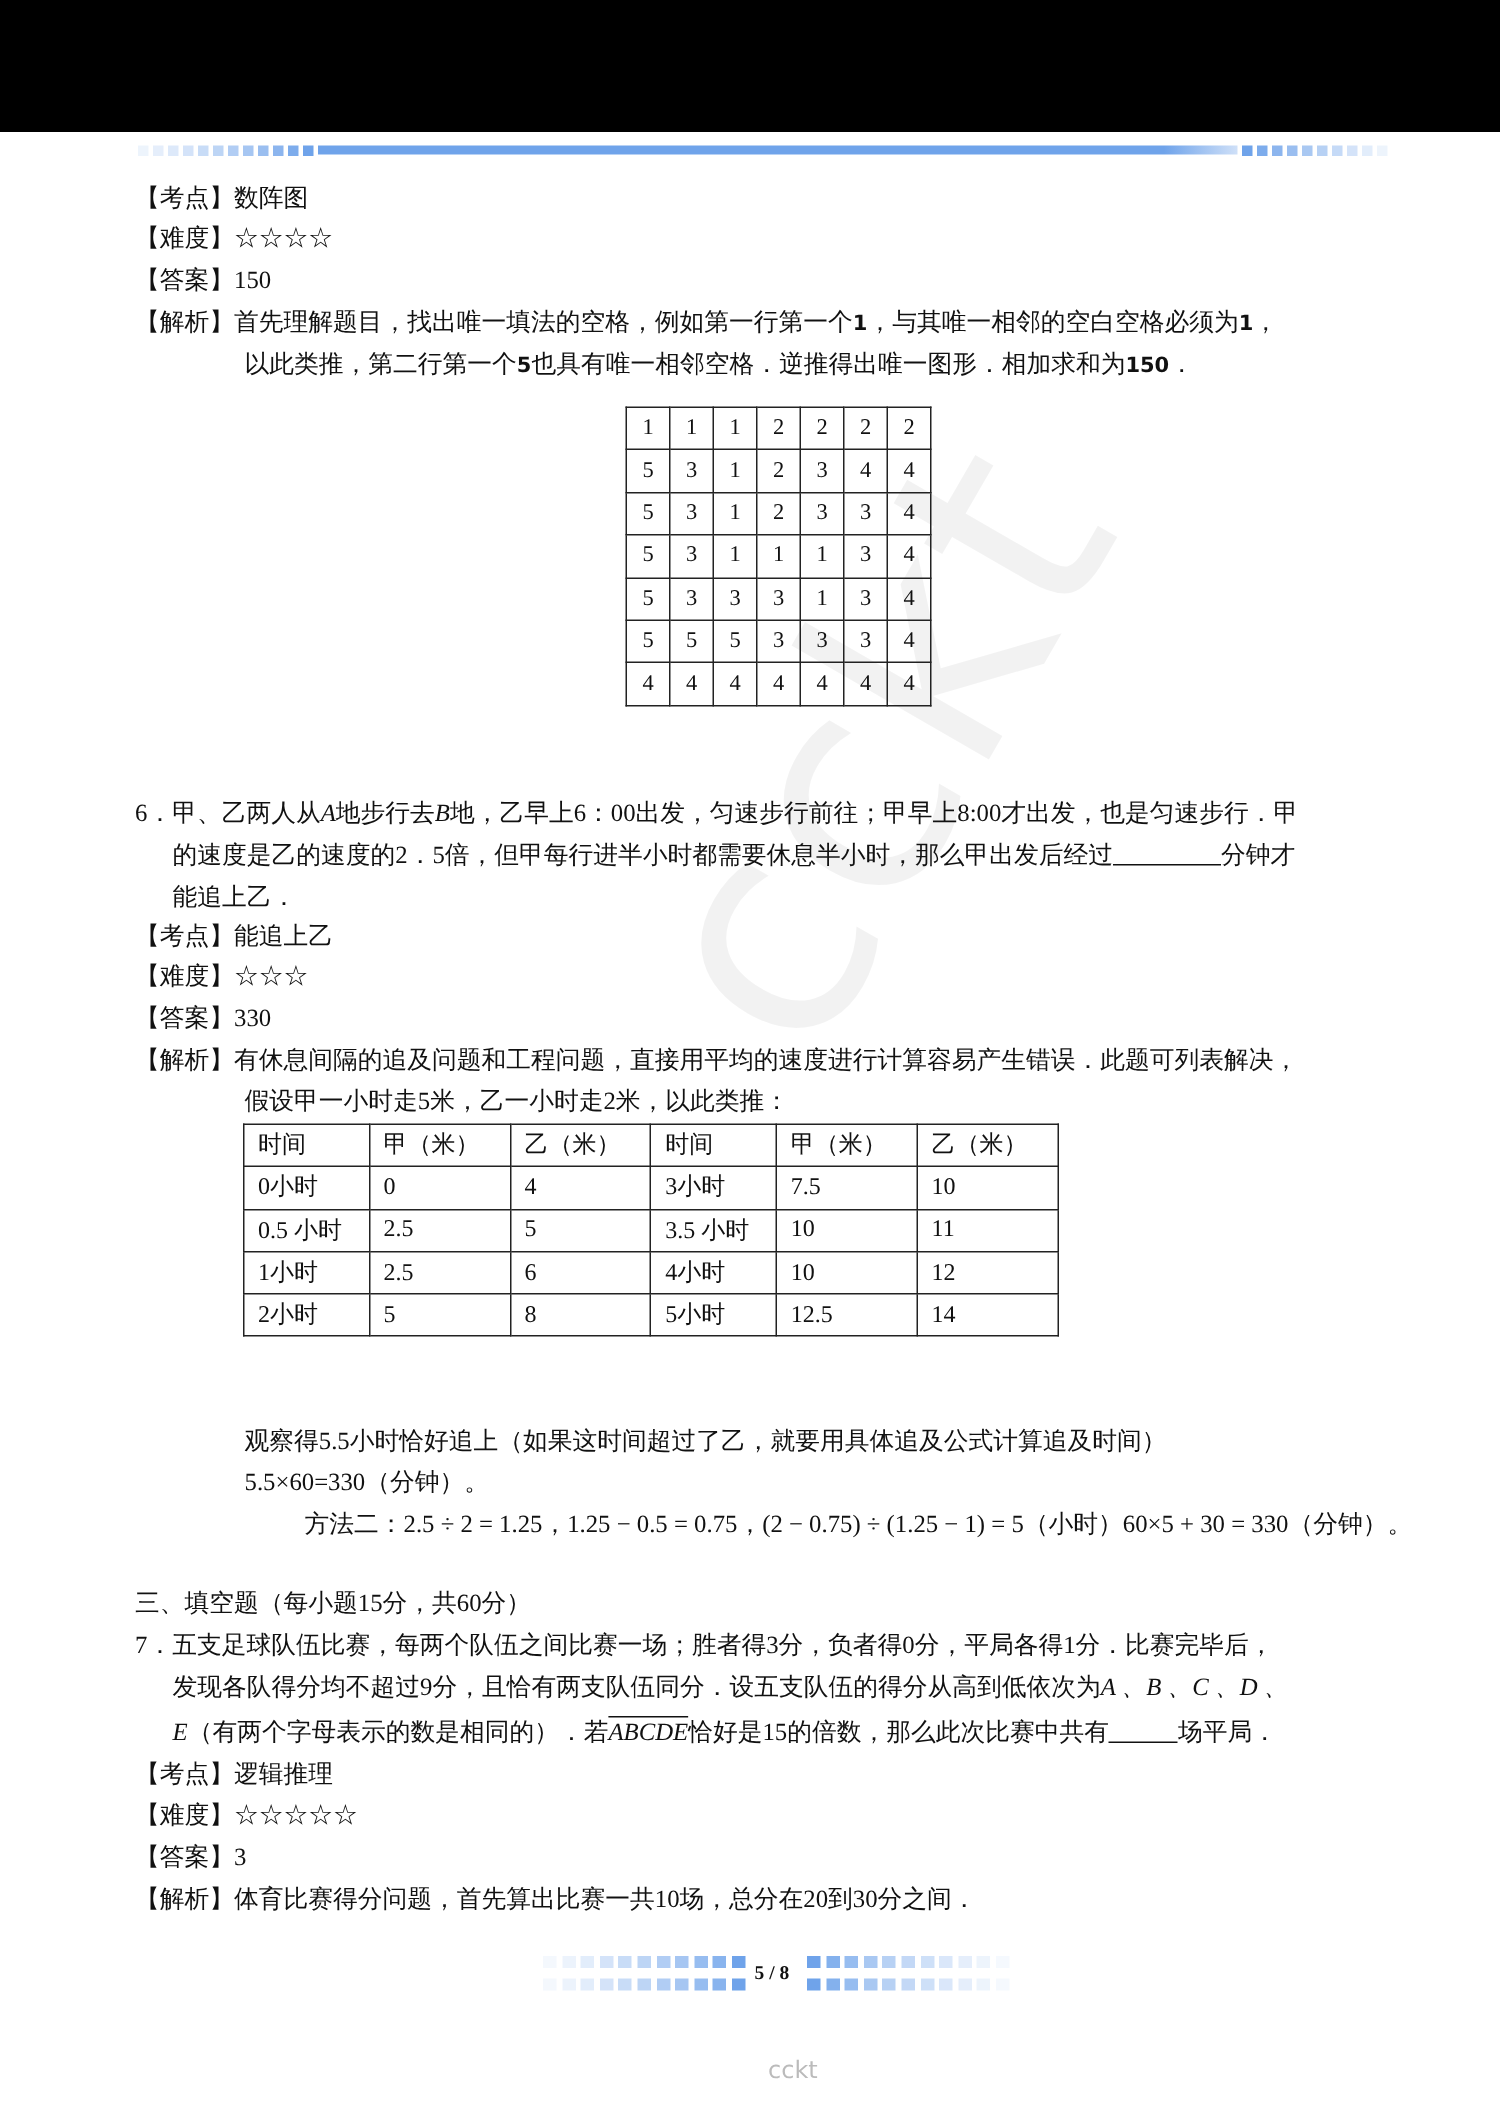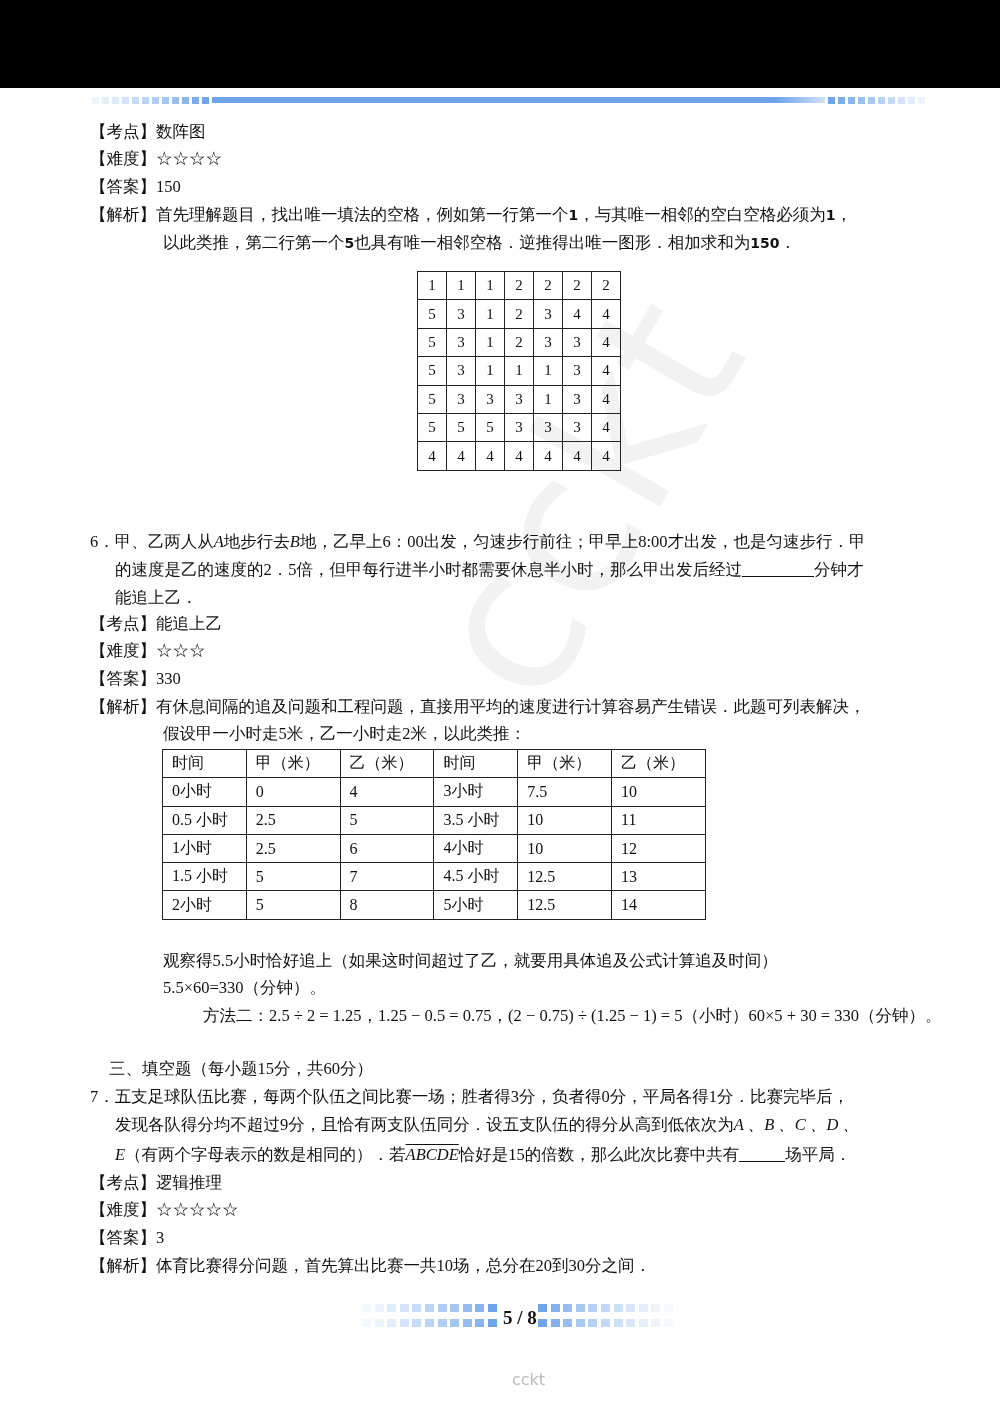--- a/index.html
+++ b/index.html
@@ -15,21 +15,21 @@
   i.it { font-style: italic; }
   .blank { display: inline-block; border-bottom: 1px solid #111; height: 16px; vertical-align: -2px; }
   table.grid { position: absolute; left: 417px; top: 271px; border-collapse: collapse; }
   table.grid td { width: 29px; height: 28.4px; border: 1.5px solid #222; text-align: center; font-size: 15px; }
   table.tbl { position: absolute; left: 162px; top: 749px; border-collapse: collapse; width: 544px; }
   table.tbl td { border: 1px solid #222; height: 28.3px; font-size: 16px; padding-left: 9px; text-align: left; }
   .watermark { position: absolute; left: 380px; top: 620px; font-family: "DejaVu Sans", sans-serif; font-size: 200px; color: rgba(0,0,0,0.05); transform: rotate(-60deg); transform-origin: left top; pointer-events: none; }
   .footer { position: absolute; left: 362px; top: 1302px; width: 312px; height: 26px; }
   .frow { position: absolute; left: 0; display: flex; }
   .frow .s { width: 9px; height: 8px; margin-right: 3.6px; }
-  .pagenum { position: absolute; left: 141px; top: 5px; font-weight: bold; font-size: 19px; }
+  .pagenum { position: absolute; left: 141px; top: 5px; font-weight: bold; font-size: 13px; }
   .cckt { position: absolute; left: 512px; top: 1370px; font-family: "DejaVu Sans", sans-serif; font-size: 16px; color: #bbb; }
   .ov { text-decoration: overline; font-style: italic; }
 </style>
 </head>
 <body>
 
 <div class="topbar"></div>
 
 <div class="hdr-band">
   <span class="sq" style="opacity:.12"></span>
@@ -195,43 +195,35 @@
         </tr>
     <tr>
           <td>1小时</td>
           <td> 2.5</td>
           <td>6</td>
           <td>4小时</td>
           <td>10</td>
           <td>12</td>
         </tr>
     <tr>
-          <td> 1.5 小时</td>
-          <td>5</td>
-          <td>7</td>
-          <td> 4.5 小时</td>
-          <td>12.5</td>
-          <td>13</td>
-        </tr>
-    <tr>
           <td>2小时</td>
           <td>5</td>
           <td>8</td>
           <td>5小时</td>
           <td>12.5</td>
           <td>14</td>
         </tr>
   </tbody>
     </table>
 
   <div class="line" style="left:163px; top:951px;">观察得5.5小时恰好追上（如果这时间超过了乙，就要用具体追及公式计算追及时间）</div>
   <div class="line" style="left:163px; top:978px;">5.5×60=330（分钟）。</div>
   <div class="line" style="left:163px; top:1006px;margin-left:40px;">方法二：2.5 ÷ 2 = 1.25，1.25 − 0.5 = 0.75，(2 − 0.75) ÷ (1.25 − 1) = 5（小时）60×5 + 30 = 330（分钟）。</div>
 
-  <div class="line" style="left:90px; top:1059px;margin-left:19px;">三、填空题（每小题15分，共60分）</div>
+  <div class="line" style="left:90px; top:1059px;">三、填空题（每小题15分，共60分）</div>
 
   <div class="line" style="left:90px; top:1087px;">
     <span>7．</span><span>五支足球队伍比赛，每两个队伍之间比赛一场；胜者得3分，负者得0分，平局各得1分．比赛完毕后，</span>
   </div>
   <div class="line" style="left:115px; top:1115px;">
     <span>发现各队得分均不超过9分，且恰有两支队伍同分．设五支队伍的得分从高到低依次为</span><i class="it">A 、B 、C 、D 、</i>
   </div>
   <div class="line" style="left:115px; top:1145px;">
     <i class="it">E</i><span>（有两个字母表示的数是相同的）．若</span><span class="ov">ABCDE</span><span>恰好是15的倍数，那么此次比赛中共有</span><span class="blank" style="width:46px;"></span><span>场平局．</span>
   </div>

